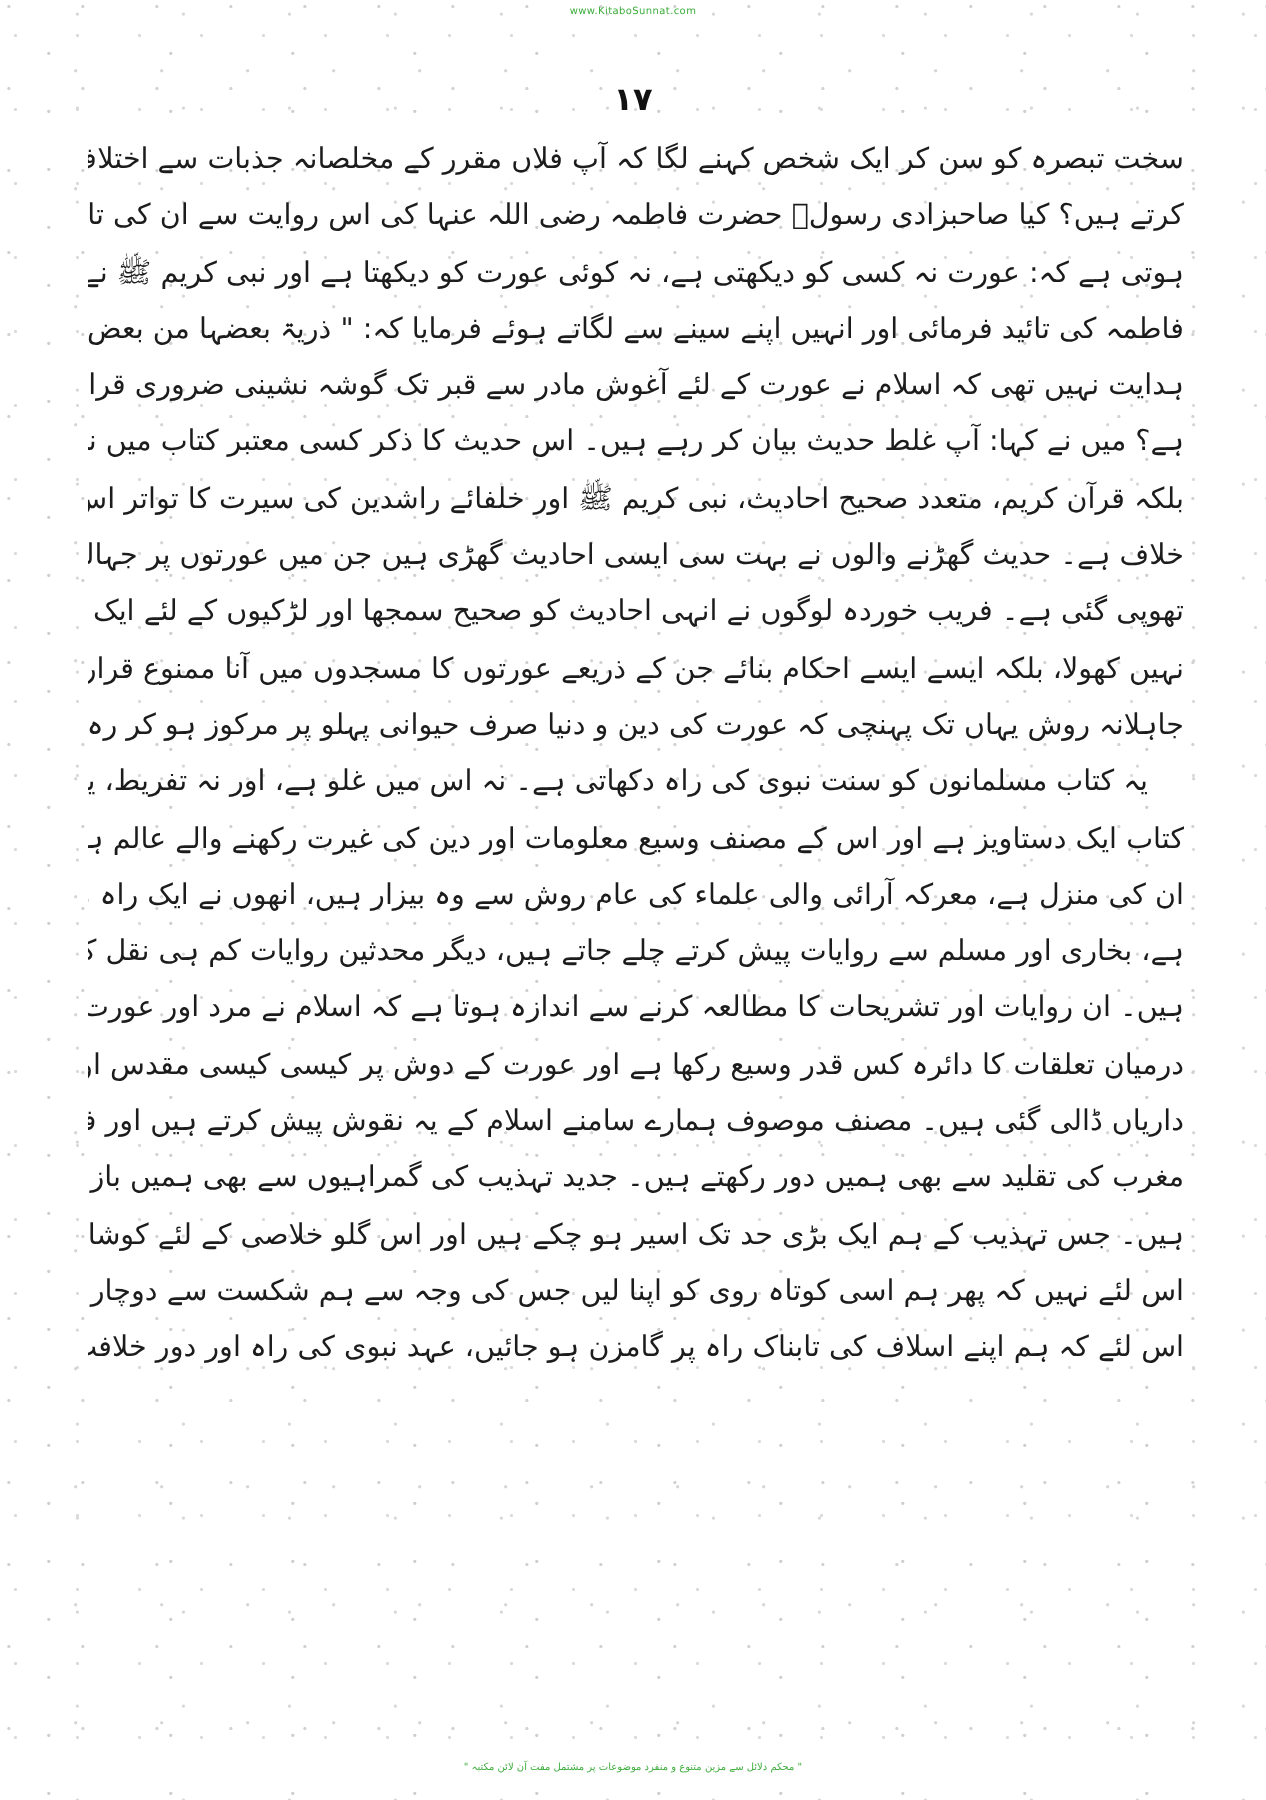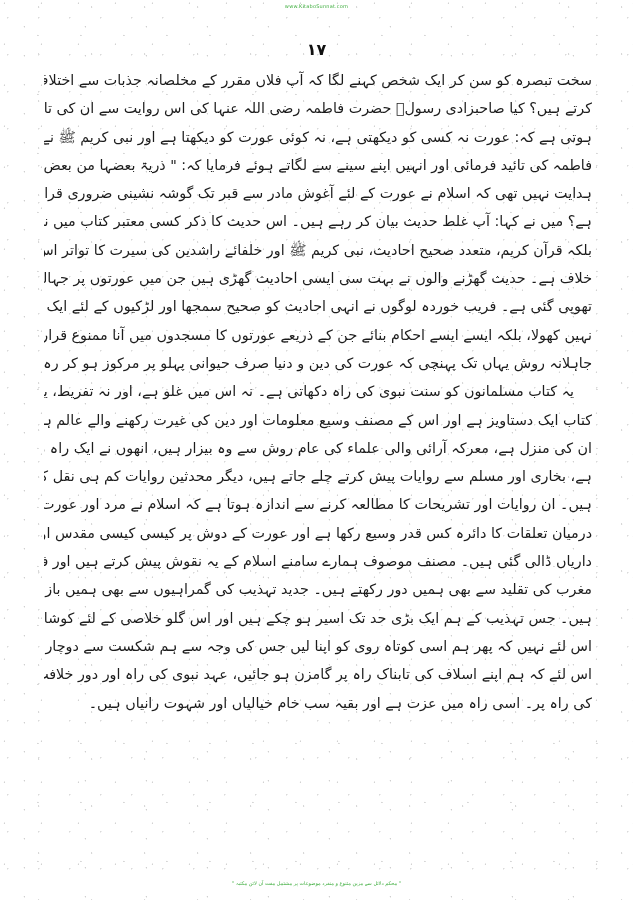--- a/index.html
+++ b/index.html
@@ -53,16 +53,15 @@
   <div class="line">کتاب ایک دستاویز ہے اور اس کے مصنف وسیع معلومات اور دین کی غیرت رکھنے والے عالم ہیں، حق</div>
   <div class="line">ان کی منزل ہے، معرکہ آرائی والی علماء کی عام روش سے وہ بیزار ہیں، انھوں نے ایک راہ متعین کر لی</div>
   <div class="line">ہے، بخاری اور مسلم سے روایات پیش کرتے چلے جاتے ہیں، دیگر محدثین روایات کم ہی نقل کرتے</div>
   <div class="line">ہیں۔ ان روایات اور تشریحات کا مطالعہ کرنے سے اندازہ ہوتا ہے کہ اسلام نے مرد اور عورت کے</div>
   <div class="line">درمیان تعلقات کا دائرہ کس قدر وسیع رکھا ہے اور عورت کے دوش پر کیسی کیسی مقدس اور عظیم ذمہ</div>
   <div class="line">داریاں ڈالی گئی ہیں۔ مصنف موصوف ہمارے سامنے اسلام کے یہ نقوش پیش کرتے ہیں اور فتحیاب</div>
   <div class="line">مغرب کی تقلید سے بھی ہمیں دور رکھتے ہیں۔ جدید تہذیب کی گمراہیوں سے بھی ہمیں باز رکھتے</div>
   <div class="line">ہیں۔ جس تہذیب کے ہم ایک بڑی حد تک اسیر ہو چکے ہیں اور اس گلو خلاصی کے لئے کوشاں ہیں۔</div>
   <div class="line">اس لئے نہیں کہ پھر ہم اسی کوتاہ روی کو اپنا لیں جس کی وجہ سے ہم شکست سے دوچار ہوئے ہیں بلکہ</div>
   <div class="line">اس لئے کہ ہم اپنے اسلاف کی تابناک راہ پر گامزن ہو جائیں، عہد نبوی کی راہ اور دور خلافت راشدہ</div>
-  <div class="line last">کی راہ پر۔ اسی راہ میں عزت ہے اور بقیہ سب خام خیالیاں اور شہوت رانیاں ہیں۔</div>
 </div>
 
 <div class="footer">" محکم دلائل سے مزین متنوع و منفرد موضوعات پر مشتمل مفت آن لائن مکتبہ "</div>
 
 </body></html>

